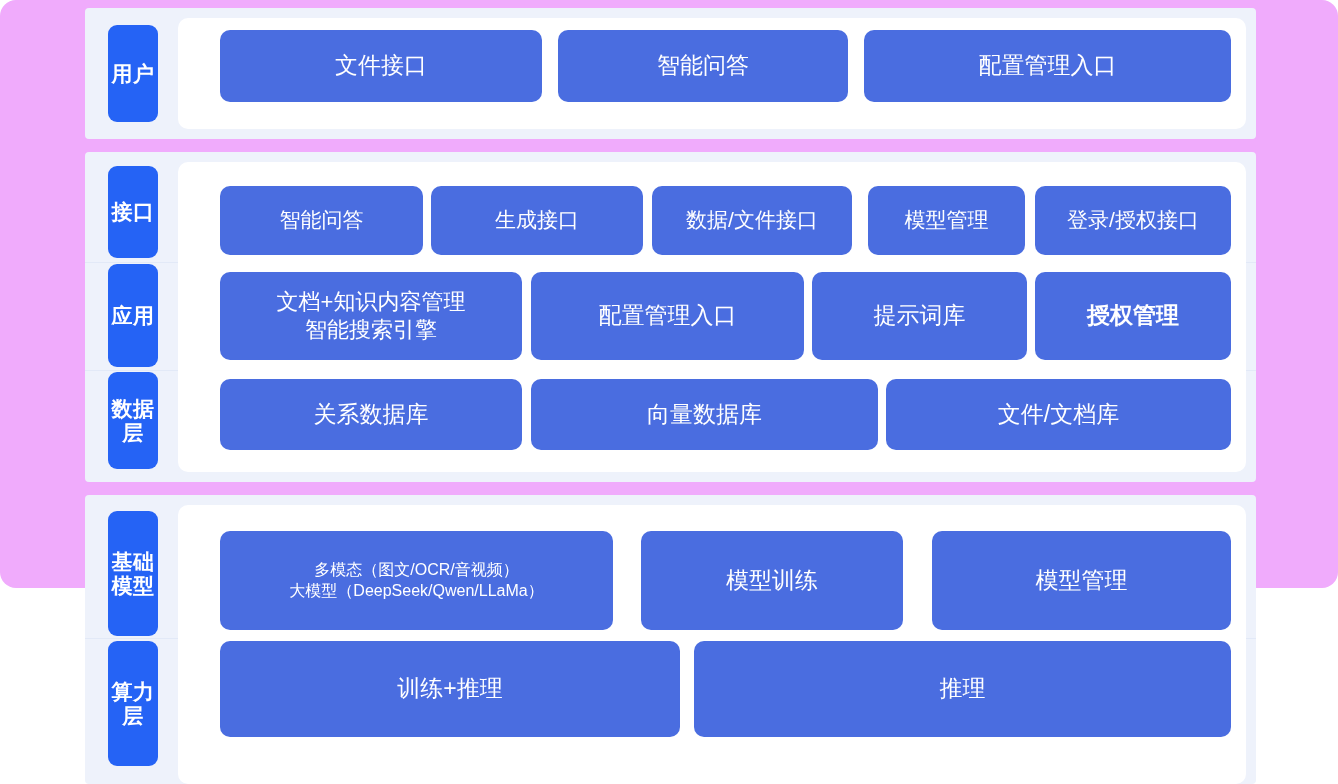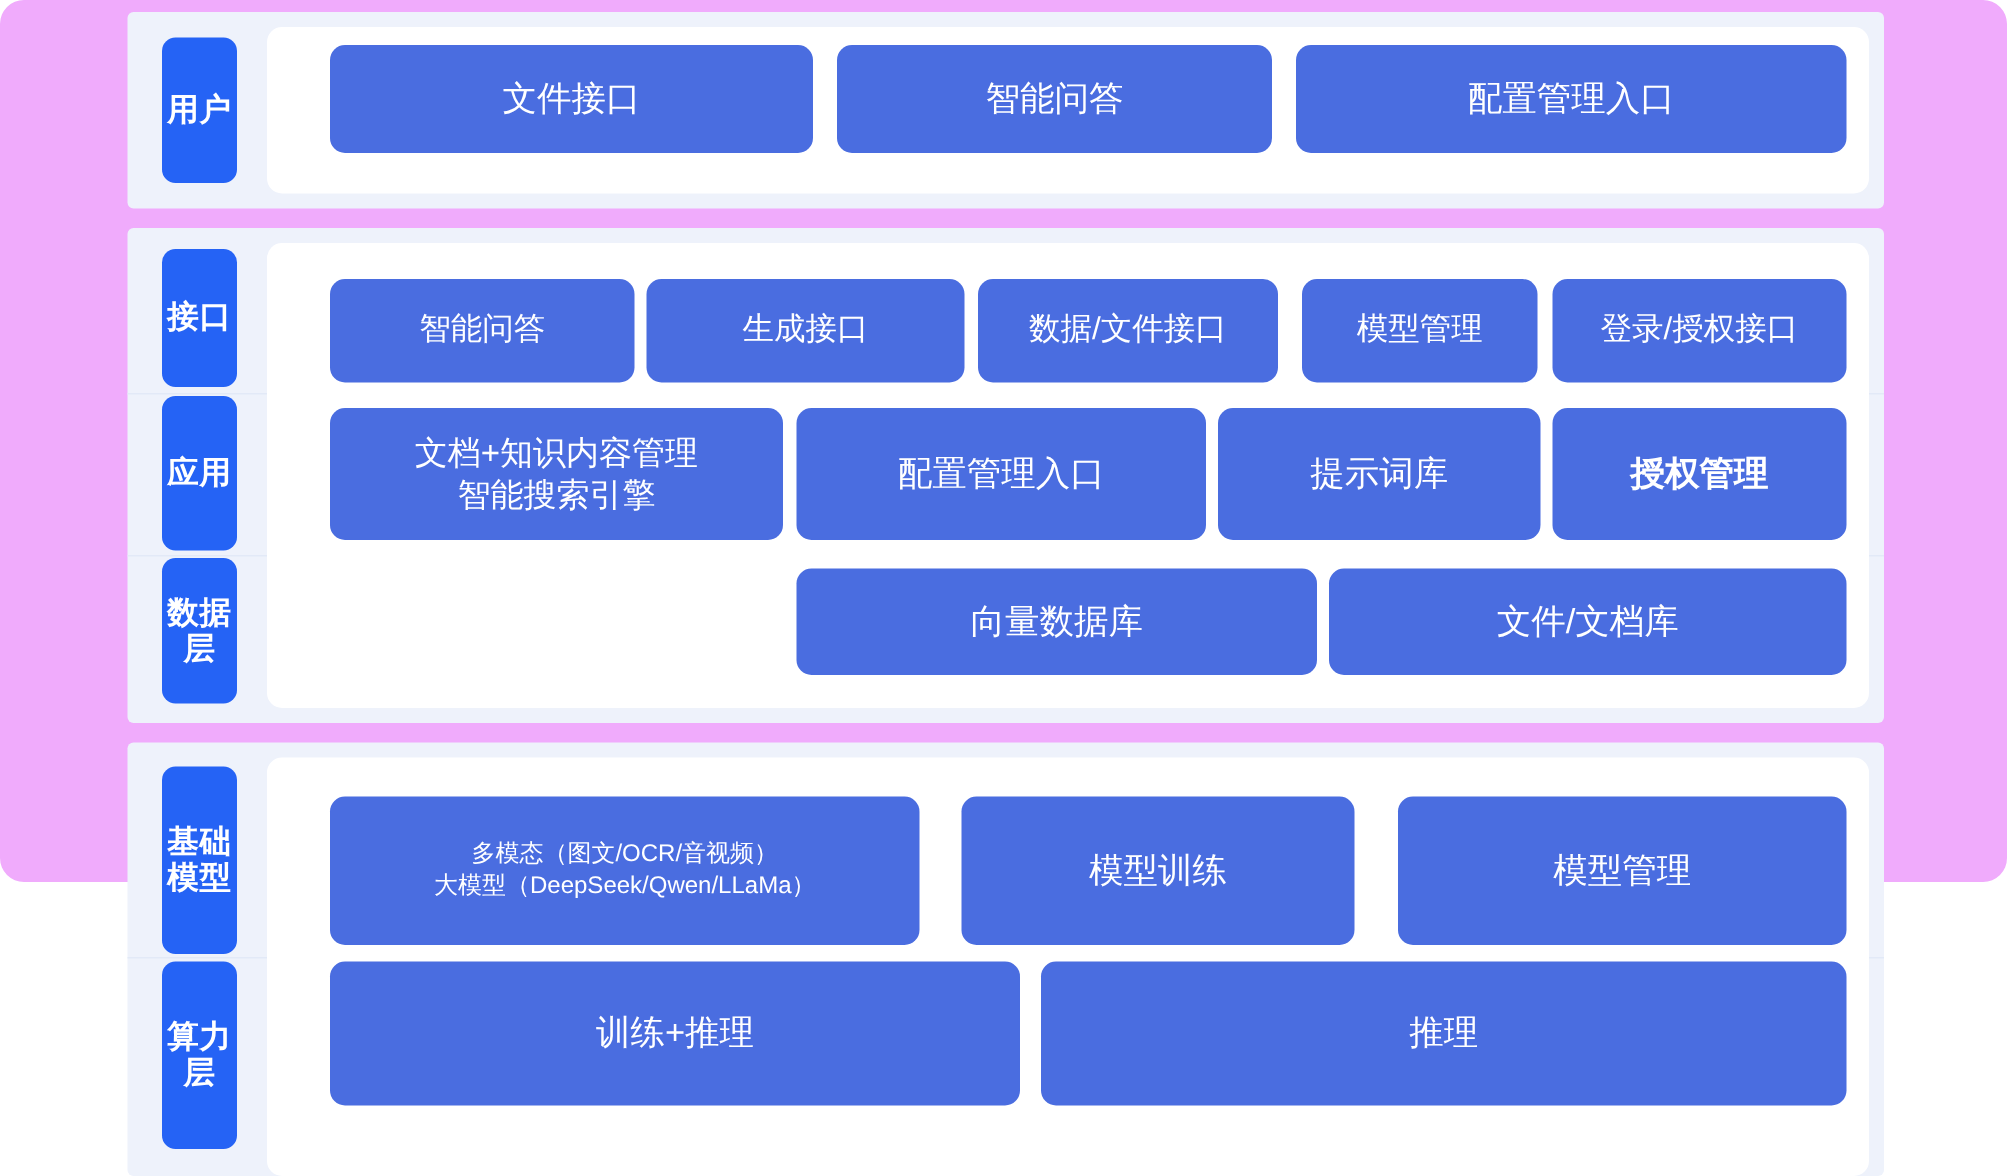--- a/index.html
+++ b/index.html
@@ -169,20 +169,21 @@
   <div class="box small" id="b-datafile">数据/文件接口</div>
   <div class="box small" id="b-searchapi">模型管理</div>
   <div class="box small" id="b-auth-api">登录/授权接口</div>
 
   <div class="box two-line" id="b-docmgmt">文档+知识内容管理
 智能搜索引擎</div>
   <div class="box" id="b-engine">配置管理入口</div>
   <div class="box" id="b-prompt">提示词库</div>
   <div class="box" id="b-authmgmt">授权管理</div>
 
+  <div class="box" id="b-rdb">关系数据库</div>
   <div class="box" id="b-vdb">向量数据库</div>
   <div class="box" id="b-filedb">文件/文档库</div>
 
   <div class="band" id="band-infra">
     <div class="band-divider" style="top:143px"></div>
   </div>
 
   <div class="card" id="card-infra"></div>
 
   <div class="vtab" id="tab-model">

